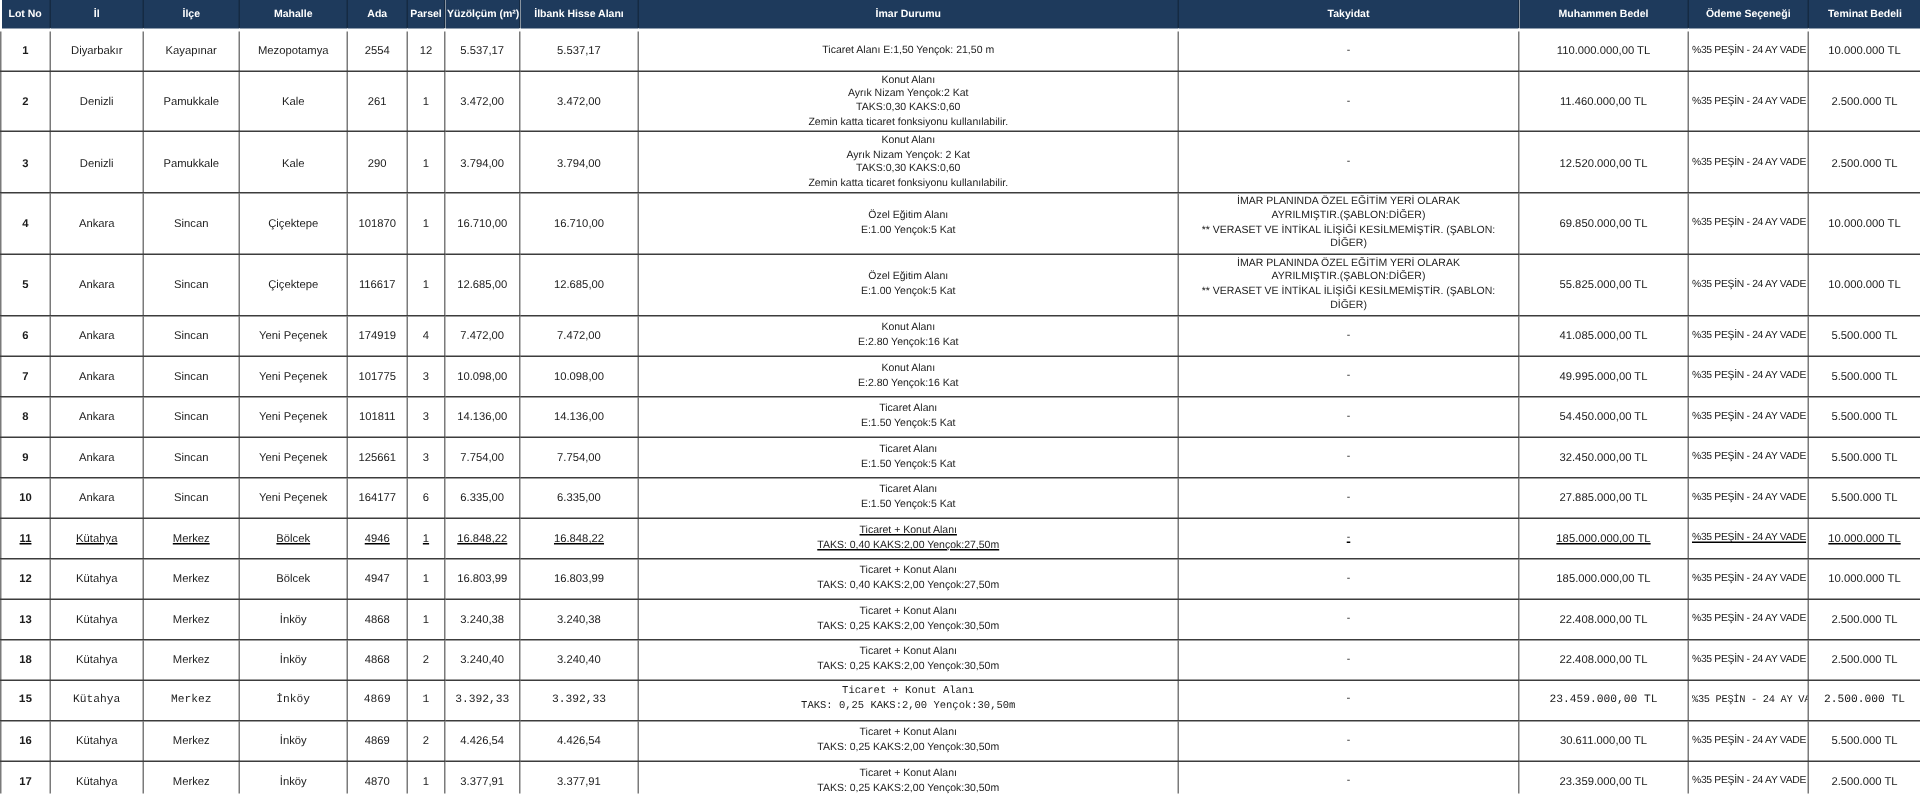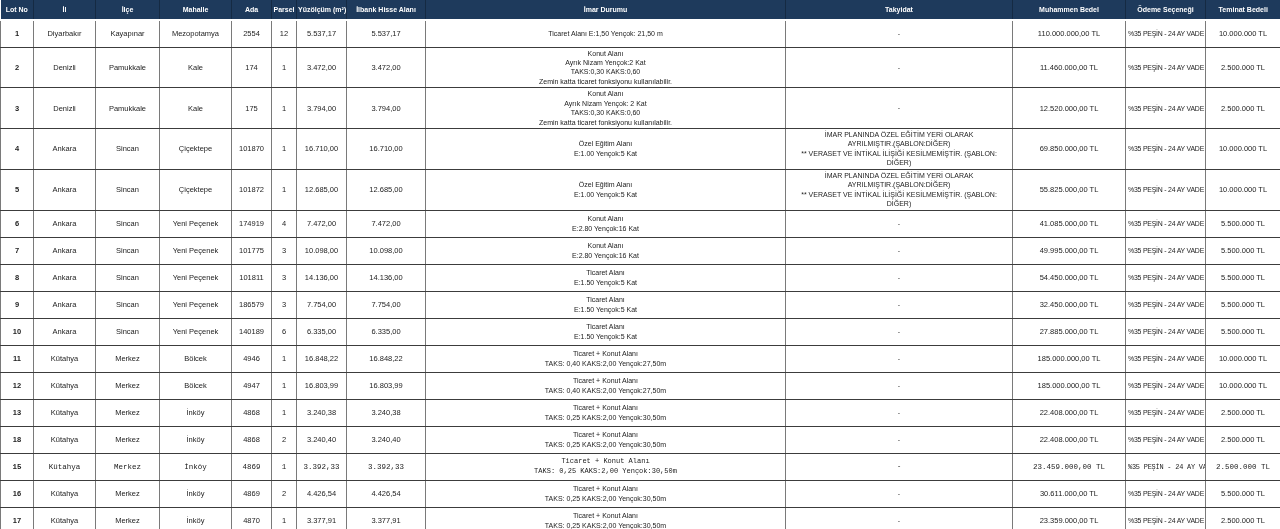--- a/index.html
+++ b/index.html
@@ -99,21 +99,21 @@
         </td>
         <td class="cell-muhammen">110.000.000,00 TL</td>
         <td class="cell-odeme">%35 PEŞİN - 24 AY VADE</td>
         <td class="cell-teminat">10.000.000 TL</td>
       </tr>
       <tr style="height: 36px;">
         <td class="cell-lot lot">2</td>
         <td class="cell-il">Denizli</td>
         <td class="cell-ilce">Pamukkale</td>
         <td class="cell-mahalle">Kale</td>
-        <td class="cell-ada">174</td>
+        <td class="cell-ada">261</td>
         <td class="cell-parsel">1</td>
         <td class="cell-yuzolcum">3.472,00</td>
         <td class="cell-ilbank">3.472,00</td>
         <td class="cell-imar">
           <div class="line">Konut Alanı</div>
           <div class="line">Ayrık Nizam Yençok:2 Kat</div>
           <div class="line">TAKS:0,30 KAKS:0,60</div>
           <div class="line">Zemin katta ticaret fonksiyonu kullanılabilir.</div>
         </td>
         <td class="cell-takyidat">
@@ -121,21 +121,21 @@
         </td>
         <td class="cell-muhammen">11.460.000,00 TL</td>
         <td class="cell-odeme">%35 PEŞİN - 24 AY VADE</td>
         <td class="cell-teminat">2.500.000 TL</td>
       </tr>
       <tr style="height: 36px;">
         <td class="cell-lot lot">3</td>
         <td class="cell-il">Denizli</td>
         <td class="cell-ilce">Pamukkale</td>
         <td class="cell-mahalle">Kale</td>
-        <td class="cell-ada">175</td>
+        <td class="cell-ada">290</td>
         <td class="cell-parsel">1</td>
         <td class="cell-yuzolcum">3.794,00</td>
         <td class="cell-ilbank">3.794,00</td>
         <td class="cell-imar">
           <div class="line">Konut Alanı</div>
           <div class="line">Ayrık Nizam Yençok: 2 Kat</div>
           <div class="line">TAKS:0,30 KAKS:0,60</div>
           <div class="line">Zemin katta ticaret fonksiyonu kullanılabilir.</div>
         </td>
         <td class="cell-takyidat">
@@ -165,21 +165,21 @@
         </td>
         <td class="cell-muhammen">69.850.000,00 TL</td>
         <td class="cell-odeme">%35 PEŞİN - 24 AY VADE</td>
         <td class="cell-teminat">10.000.000 TL</td>
       </tr>
       <tr style="height: 30px;">
         <td class="cell-lot lot">5</td>
         <td class="cell-il">Ankara</td>
         <td class="cell-ilce">Sincan</td>
         <td class="cell-mahalle">Çiçektepe</td>
-        <td class="cell-ada">101872</td>
+        <td class="cell-ada">116617</td>
         <td class="cell-parsel">1</td>
         <td class="cell-yuzolcum">12.685,00</td>
         <td class="cell-ilbank">12.685,00</td>
         <td class="cell-imar">
           <div class="line">Özel Eğitim Alanı</div>
           <div class="line">E:1.00 Yençok:5 Kat</div>
         </td>
         <td class="cell-takyidat">
           <div class="line">İMAR PLANINDA ÖZEL EĞİTİM YERİ OLARAK</div>
           <div class="line">AYRILMIŞTIR.(ŞABLON:DİĞER)</div>
@@ -247,56 +247,56 @@
         </td>
         <td class="cell-muhammen">54.450.000,00 TL</td>
         <td class="cell-odeme">%35 PEŞİN - 24 AY VADE</td>
         <td class="cell-teminat">5.500.000 TL</td>
       </tr>
       <tr style="height: 27px;">
         <td class="cell-lot lot">9</td>
         <td class="cell-il">Ankara</td>
         <td class="cell-ilce">Sincan</td>
         <td class="cell-mahalle">Yeni Peçenek</td>
-        <td class="cell-ada">186579</td>
+        <td class="cell-ada">125661</td>
         <td class="cell-parsel">3</td>
         <td class="cell-yuzolcum">7.754,00</td>
         <td class="cell-ilbank">7.754,00</td>
         <td class="cell-imar">
           <div class="line">Ticaret Alanı</div>
           <div class="line">E:1.50 Yençok:5 Kat</div>
         </td>
         <td class="cell-takyidat">
           <div class="line">-</div>
         </td>
         <td class="cell-muhammen">32.450.000,00 TL</td>
         <td class="cell-odeme">%35 PEŞİN - 24 AY VADE</td>
         <td class="cell-teminat">5.500.000 TL</td>
       </tr>
       <tr style="height: 27px; margin-left: 32px;">
         <td class="cell-lot lot">10</td>
         <td class="cell-il">Ankara</td>
         <td class="cell-ilce">Sincan</td>
         <td class="cell-mahalle">Yeni Peçenek</td>
-        <td class="cell-ada">140189</td>
+        <td class="cell-ada">164177</td>
         <td class="cell-parsel">6</td>
         <td class="cell-yuzolcum">6.335,00</td>
         <td class="cell-ilbank">6.335,00</td>
         <td class="cell-imar">
           <div class="line">Ticaret Alanı</div>
           <div class="line">E:1.50 Yençok:5 Kat</div>
         </td>
         <td class="cell-takyidat">
           <div class="line">-</div>
         </td>
         <td class="cell-muhammen">27.885.000,00 TL</td>
         <td class="cell-odeme">%35 PEŞİN - 24 AY VADE</td>
         <td class="cell-teminat">5.500.000 TL</td>
       </tr>
-      <tr style="height: 27px;">
+      <tr style="height: 27px; text-decoration: underline;">
         <td class="cell-lot lot">11</td>
         <td class="cell-il">Kütahya</td>
         <td class="cell-ilce">Merkez</td>
         <td class="cell-mahalle">Bölcek</td>
         <td class="cell-ada">4946</td>
         <td class="cell-parsel">1</td>
         <td class="cell-yuzolcum">16.848,22</td>
         <td class="cell-ilbank">16.848,22</td>
         <td class="cell-imar">
           <div class="line">Ticaret + Konut Alanı</div>

